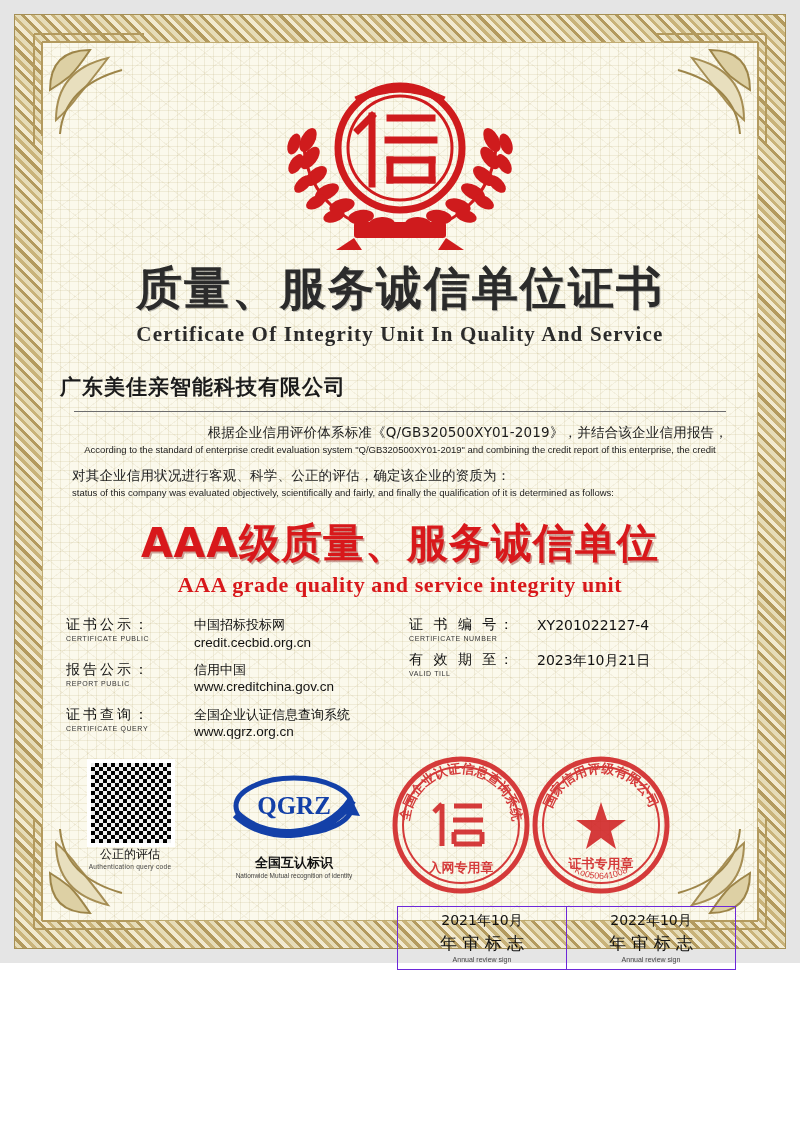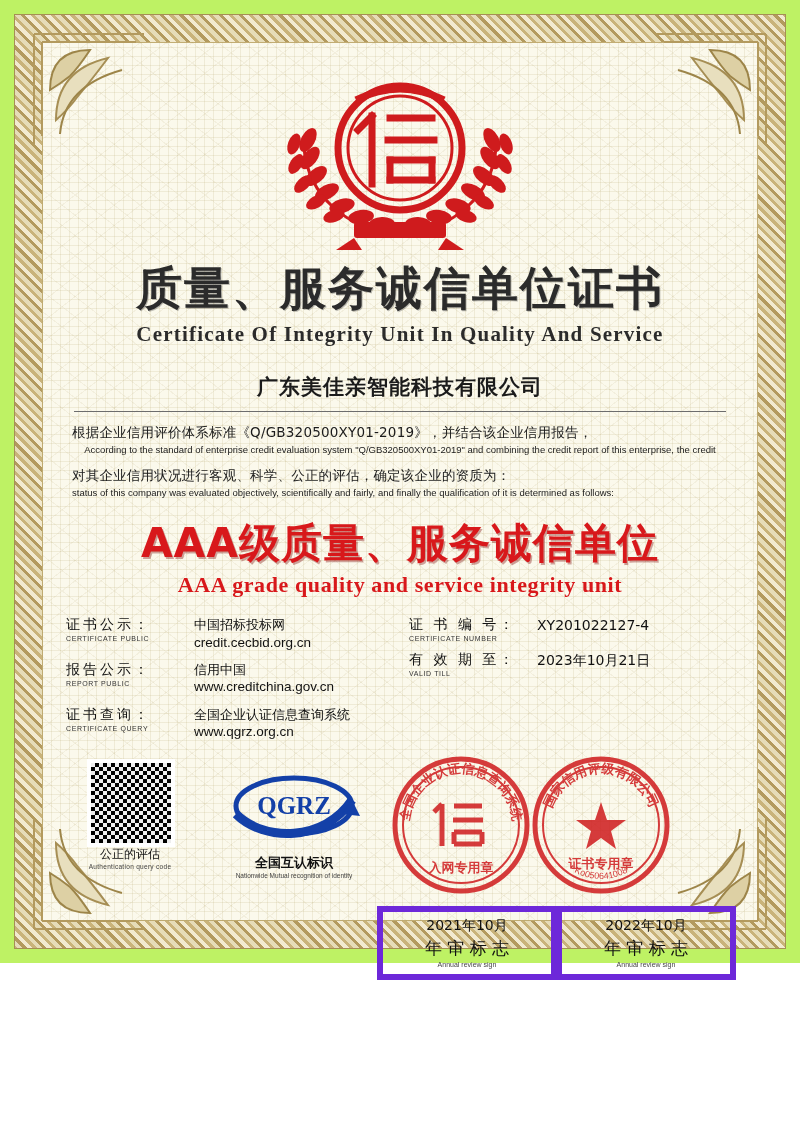--- a/index.html
+++ b/index.html
@@ -12,21 +12,21 @@
     height: 1123px;
     font-family: "Liberation Sans", sans-serif;
     overflow: hidden;
   }
 
   
   .cert {
     position: relative;
     width: 800px;
     height: 963px;
-    background: #bef264;
+    background: #e5e5e5;
     box-sizing: border-box;
     padding-left: 24px;
   }
   .border-outer {
     position: absolute;
     left: 14px; top: 14px; right: 14px; bottom: 14px;
     background:
       repeating-linear-gradient(45deg,
         #c9b37a 0px, #c9b37a 3px,
         #e6dcb8 3px, #e6dcb8 7px,
@@ -90,21 +90,21 @@
     text-align: center;
     font-family: "Liberation Serif", serif;
     font-weight: bold;
     font-size: 21px;
     letter-spacing: 1.2px;
     color: #2b2b2b;
     margin-top: 2px;
   }
 
   .company {
-    text-align: center;
+    text-align: left;
     font-family: "DejaVu Sans", "Liberation Sans", sans-serif;
     font-weight: bold;
     font-size: 21px;
     color: #1b1b1b;
     margin-top: 26px;
     letter-spacing: 1px;
   }
   .rule {
     height: 1px;
     background: #6d6d6d;
@@ -119,21 +119,21 @@
   }
 
   .para {
     margin-top: 12px;
     padding: 0 12px;
   }
   .para .cn {
     font-size: 13.5px;
     color: #1b1b1b;
     font-family: "DejaVu Sans", "Liberation Sans", sans-serif;
-    text-align: left;
+    text-align: right;
     letter-spacing: 0.2px;
   }
   .para .en {
     font-size: 9.5px;
     color: #1b1b1b;
     font-family: "Liberation Sans", sans-serif;
     text-align: center;
     margin-top: 2px;
   }
   .para.left .cn, .para.left .en { text-align: left; }
@@ -241,21 +241,21 @@
 
   
   .annual {
     display: flex;
     justify-content: flex-end;
     margin-top: 2px;
     padding-right: 4px;
   }
   .ann-box {
     width: 168px;
-    border: 6px solid #6d28d9;
+    border: 1px solid #6d28d9;
     text-align: center;
     padding: 5px 0 6px 0;
     margin-left: -1px;
   }
   .ann-box .d { font-size: 14px; color: #111; font-family: "DejaVu Sans", "Liberation Sans", sans-serif; }
   .ann-box .cn { font-size: 17px; color: #111; margin-top: 2px; font-family: "DejaVu Sans", "Liberation Sans", sans-serif; }
   .ann-box .en { font-size: 7px; color: #444; margin-top: 1px; }
 
   .footnote {
     margin-top: 10px;

